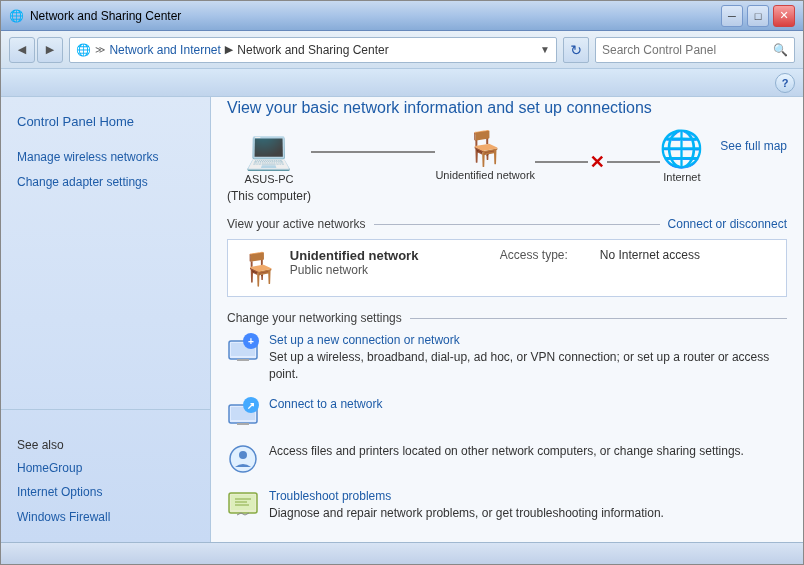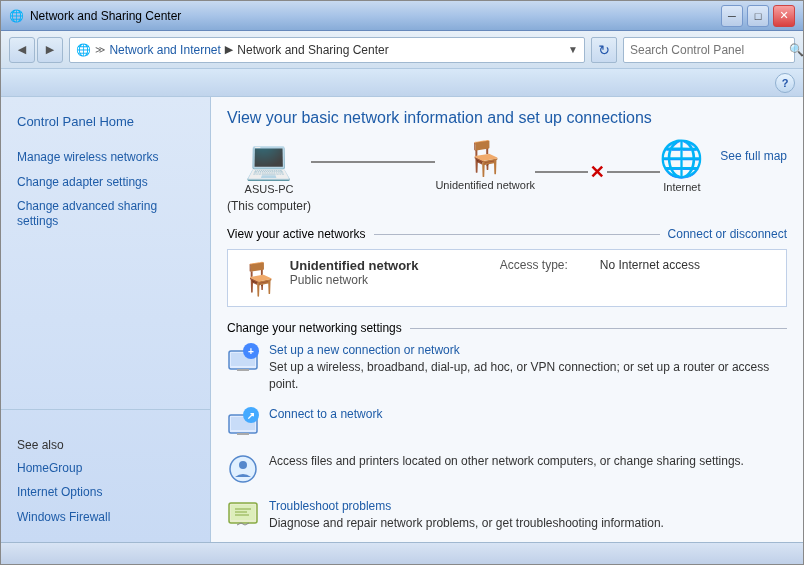--- a/index.html
+++ b/index.html
@@ -133,21 +133,21 @@
       border-radius: 2px;
       display: flex;
       align-items: center;
       justify-content: center;
       cursor: pointer;
       color: #2255aa;
       font-size: 14px;
     }
 
     .search-bar {
-      width: 172px;
+      width: 200px;
       height: 26px;
       background: white;
       border: 1px solid #a0b8d0;
       border-radius: 2px;
       display: flex;
       align-items: center;
       padding: 0 6px;
       gap: 4px;
     }
 
@@ -228,21 +228,21 @@
 
     .sidebar-divider {
       height: 1px;
       background: #b0c8e0;
       margin: 8px 0;
     }
 
     
     .main-panel {
       flex: 1;
-      padding: 12px 16px;
+      padding: 2px 16px;
       overflow-y: auto;
       background: #f5f8fc;
     }
 
     .page-title {
       font-size: 16px;
       color: #1e5ca8;
       font-weight: normal;
       margin-bottom: 14px;
     }
@@ -296,21 +296,21 @@
     
     .section-divider {
       display: flex;
       align-items: center;
       margin-bottom: 8px;
       gap: 8px;
     }
 
     .section-divider-text {
       font-size: 12px;
-      color: #000000;
+      color: #404040;
       white-space: nowrap;
     }
 
     .section-divider-line {
       flex: 1;
       height: 1px;
       background: #b0b8c8;
     }
 
     .section-divider-link {
@@ -467,21 +467,20 @@
     <div class="help-btn">?</div>
   </div>
 
   <div class="content-area">
 
     <div class="sidebar">
       <div class="sidebar-item" style="color:#1e5ca8; font-size:13px; margin-bottom:10px;">Control Panel Home</div>
 
       <div class="sidebar-item">Manage wireless networks</div>
       <div class="sidebar-item">Change adapter settings</div>
-      <div class="sidebar-item" style="padding-right:12px; line-height:1.3;">Change advanced sharing settings</div>
 
       <div class="sidebar-spacer"></div>
       <div class="sidebar-divider"></div>
 
       <div class="sidebar-section-label">See also</div>
       <div class="sidebar-item">HomeGroup</div>
       <div class="sidebar-item">Internet Options</div>
       <div class="sidebar-item">Windows Firewall</div>
     </div>
 

